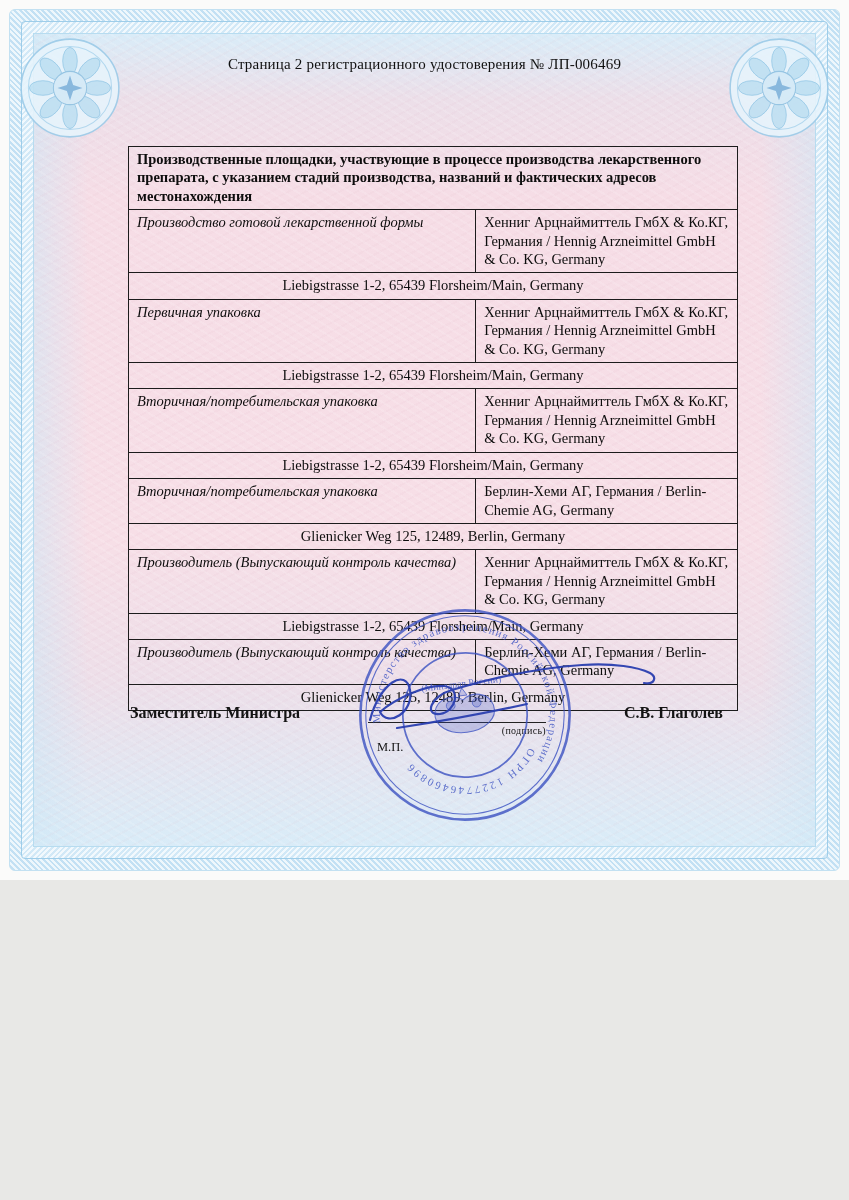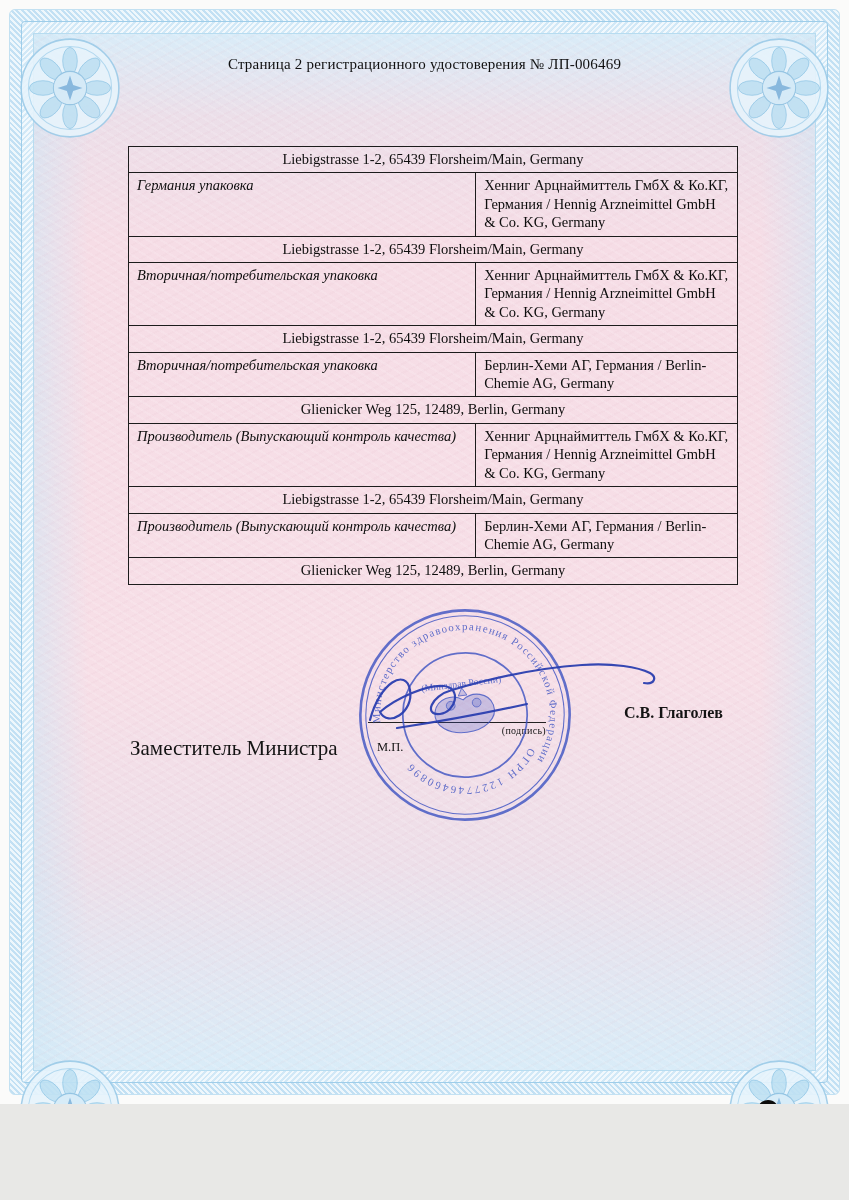--- a/index.html
+++ b/index.html
@@ -1,17 +1,17 @@
 <!DOCTYPE html>
 <html><head>
 <meta charset="utf-8">
 <style>
   html,body{margin:0;padding:0;background:#e8e8e6;}
   .scan{
-    position:relative;width:849px;height:1104px;margin:0 auto;overflow:hidden;
+    position:relative;width:849px;height:880px;margin:0 auto;overflow:hidden;
     background:#fbfbfa;font-family:"Liberation Serif", serif;color:#141414;
   }
   
   .frame-outer{
     position:absolute;inset:9px;border:1px solid #c3e1f2;border-radius:6px;
     background:#d9edf9;
     background-image:repeating-linear-gradient(45deg, rgba(255,255,255,.55) 0 2px, rgba(176,214,239,.55) 2px 4px);
   }
   .frame-mid{
     position:absolute;inset:21px;border:1.5px solid #9ecde9;border-radius:4px;
@@ -48,21 +48,21 @@
     border-collapse:collapse;font-size:14.5px;line-height:1.27;color:#0d0d0d;
   }
   table.sites-table td{
     border:1.2px solid #1c1c1c;padding:3px 8px 4px;vertical-align:top;
   }
   td.title-cell{font-weight:bold;padding:4px 8px 5px;}
   td.stage-cell{font-style:italic;width:57%;}
   tr.bold-stage td.stage-cell{font-weight:normal;}
   td.addr-cell{padding:2px 8px 3px;text-align:center;}
 
-  .sig-left{position:absolute;left:130px;top:736px;font-weight:normal;font-size:21px;}
+  .sig-left{position:absolute;left:130px;top:704px;font-weight:bold;font-size:16px;}
   .sig-right{position:absolute;left:624px;top:704px;font-weight:bold;font-size:16px;}
   .sig-line{position:absolute;left:368px;top:722px;width:178px;border-top:1.4px solid #222;}
   .sig-caption{position:absolute;left:368px;top:725px;width:178px;text-align:right;font-size:10px;letter-spacing:.3px;}
   .sig-mp{position:absolute;left:377px;top:740px;width:178px;text-align:left;font-size:12.5px;}
 
   .stamp{position:absolute;left:356px;top:606px;width:218px;height:218px;opacity:.8;transform:rotate(-7deg);}
   .autograph{position:absolute;left:342px;top:640px;width:336px;height:115px;opacity:.95;}
 
   .punch-dot{position:absolute;left:757px;top:1100px;width:22px;height:22px;border-radius:50%;background:#0b0b0b;}
 </style>
@@ -106,27 +106,34 @@
       <use href="#rosette-sym"></use>
     </svg>
   <svg class="rosette br" viewBox="0 0 100 100">
       <use href="#rosette-sym"></use>
     </svg>
 
   <div class="doc-header">Страница 2 регистрационного удостоверения № ЛП-006469</div>
 
   <table class="sites-table">
     <tbody>
-
-    <tr>
-      <td colspan="2" class="addr-cell">Liebigstrasse 1-2, 65439 Florsheim/Main, Germany</td>
-    </tr>
-
-    <tr>
-      <td class="stage-cell">Германия упаковка</td>
+        <tr>
+      <td colspan="2" class="title-cell">Производственные площадки, участвующие в процессе производства лекарственного препарата, с указанием стадий производства, названий и фактических адресов местонахождения</td>
+    </tr>
+
+    <tr>
+      <td class="stage-cell">Производство готовой лекарственной формы</td>
+      <td class="manu-cell">Хенниг Арцнаймиттель ГмбХ &amp; Ко.КГ, Германия / Hennig Arzneimittel GmbH &amp; Co. KG, Germany</td>
+    </tr>
+    <tr>
+      <td colspan="2" class="addr-cell">Liebigstrasse 1-2, 65439 Florsheim/Main, Germany</td>
+    </tr>
+
+    <tr>
+      <td class="stage-cell">Первичная упаковка</td>
       <td class="manu-cell">Хенниг Арцнаймиттель ГмбХ &amp; Ко.КГ, Германия / Hennig Arzneimittel GmbH &amp; Co. KG, Germany</td>
     </tr>
     <tr>
       <td colspan="2" class="addr-cell">Liebigstrasse 1-2, 65439 Florsheim/Main, Germany</td>
     </tr>
 
     <tr>
       <td class="stage-cell">Вторичная/потребительская упаковка</td>
       <td class="manu-cell">Хенниг Арцнаймиттель ГмбХ &amp; Ко.КГ, Германия / Hennig Arzneimittel GmbH &amp; Co. KG, Germany</td>
     </tr>

